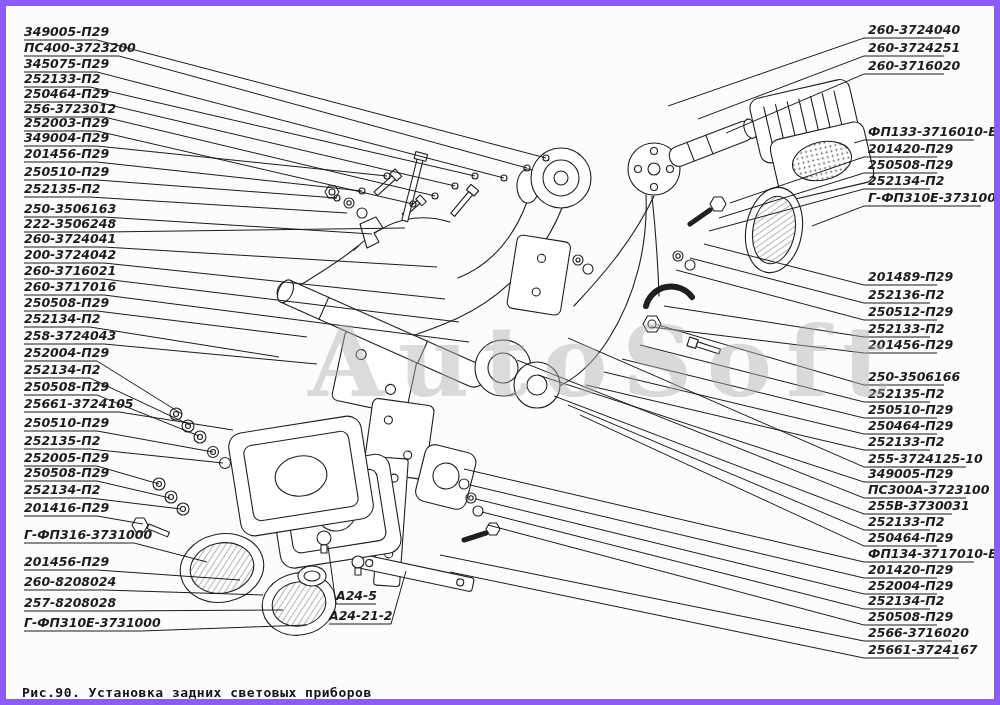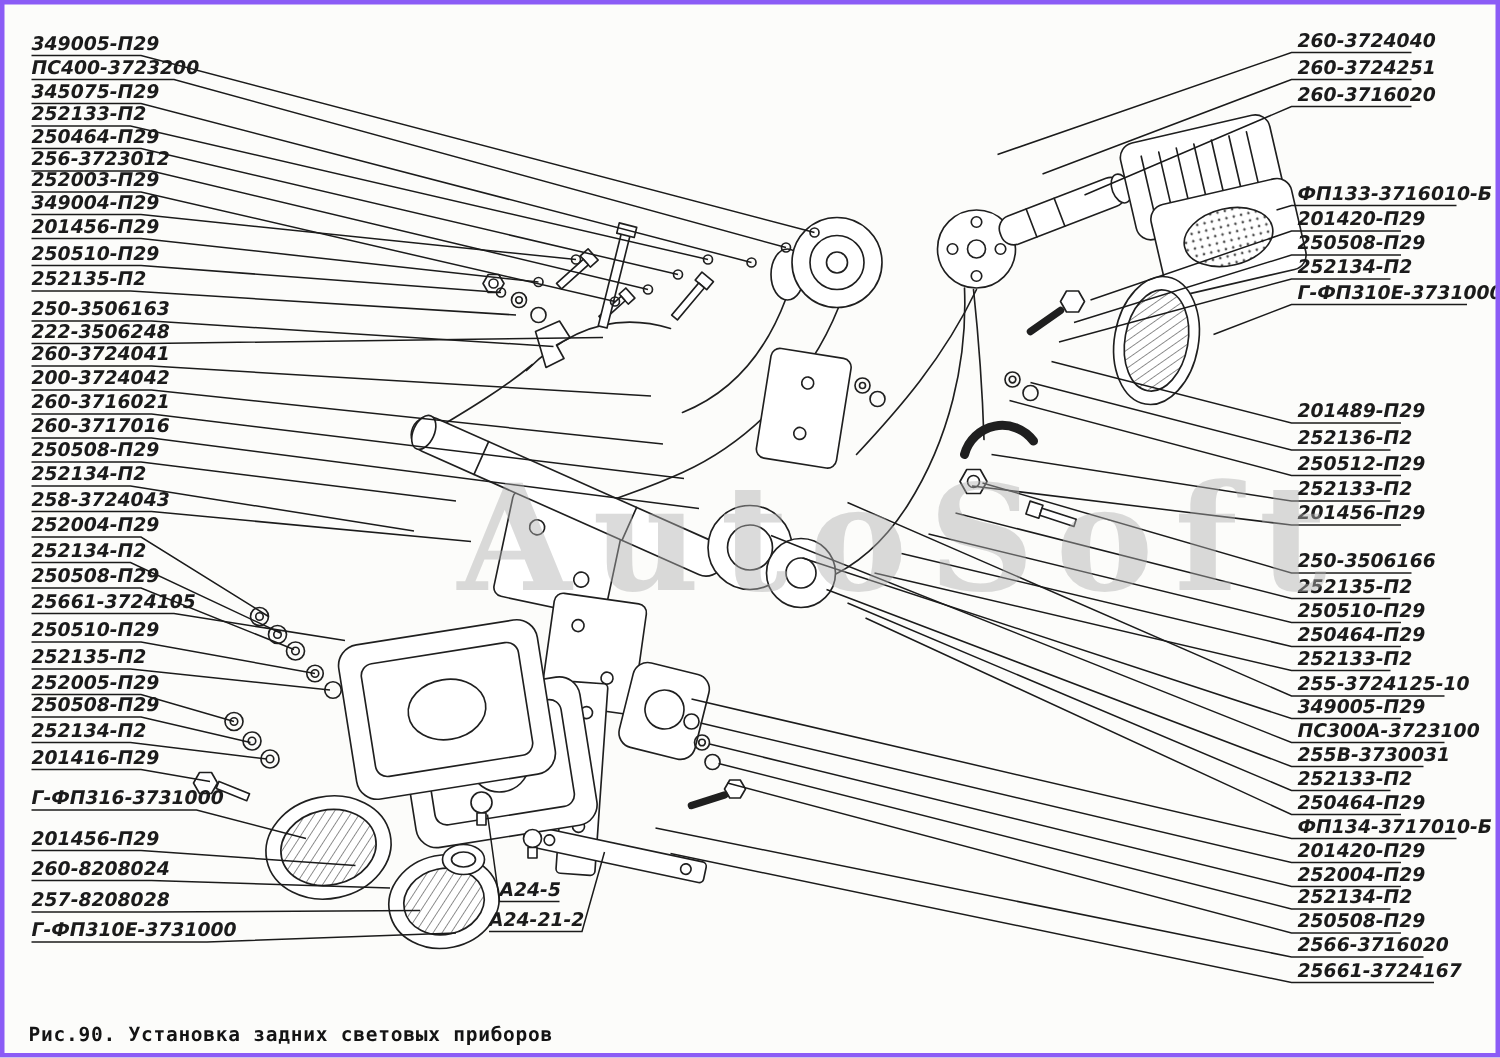--- a/index.html
+++ b/index.html
@@ -1,17 +1,17 @@
 <!DOCTYPE html>
 <html><head>
 <meta charset="utf-8">
 <style>
   html,body{margin:0;padding:0;background:#d6d6d2;}
   .page{position:relative;width:1000px;height:705px;background:#fcfcfa;
-        border:3px solid #8b5cf6;box-sizing:border-box;overflow:hidden;}
+        border:6px solid #8b5cf6;box-sizing:border-box;overflow:hidden;}
   svg{display:block}
   .lbl{font-family:"DejaVu Sans",sans-serif;font-style:italic;font-weight:bold;
        font-size:12.5px;fill:#1b1b1b;}
   .leader{fill:none;stroke:#1b1b1b;stroke-width:1;}
   .caption{font-family:"DejaVu Sans Mono",monospace;font-weight:bold;font-size:13px;
        fill:#141414;letter-spacing:0.5px;}
   .wm{font-family:"DejaVu Serif",serif;font-weight:bold;font-size:98px;fill:#b0b0b0;
        opacity:0.45;letter-spacing:14px;pointer-events:none;}
 </style>
 </head>

